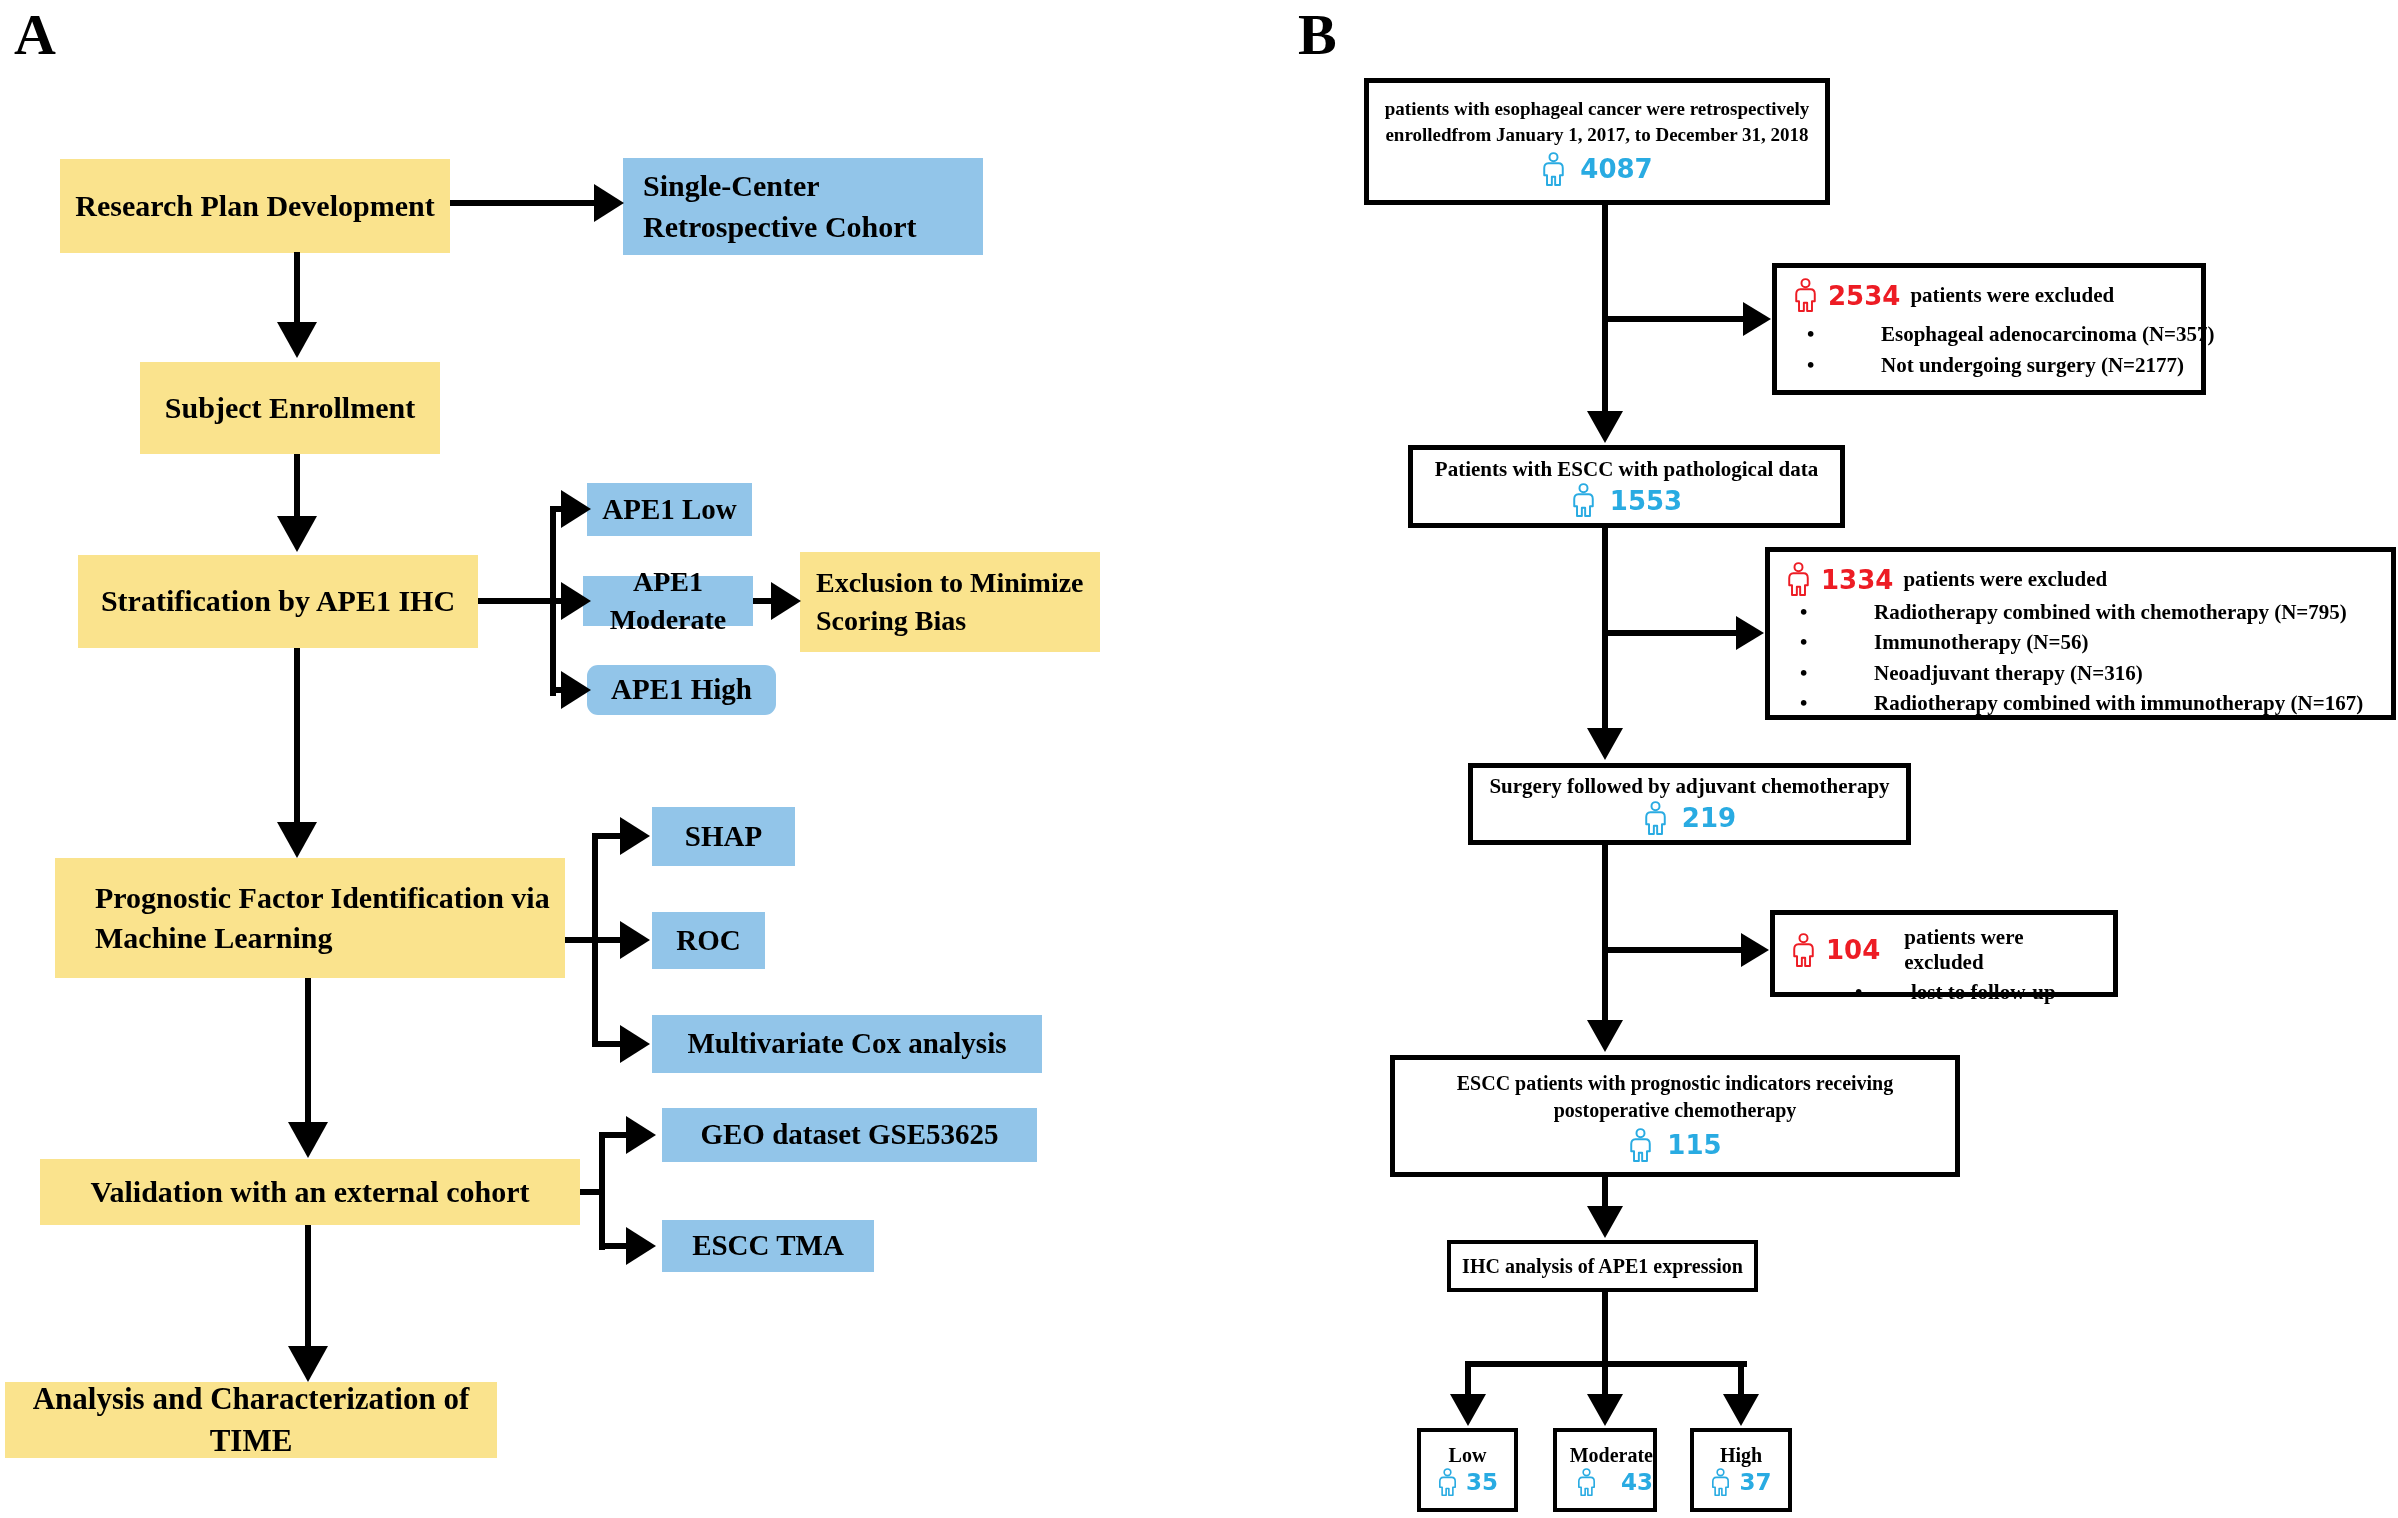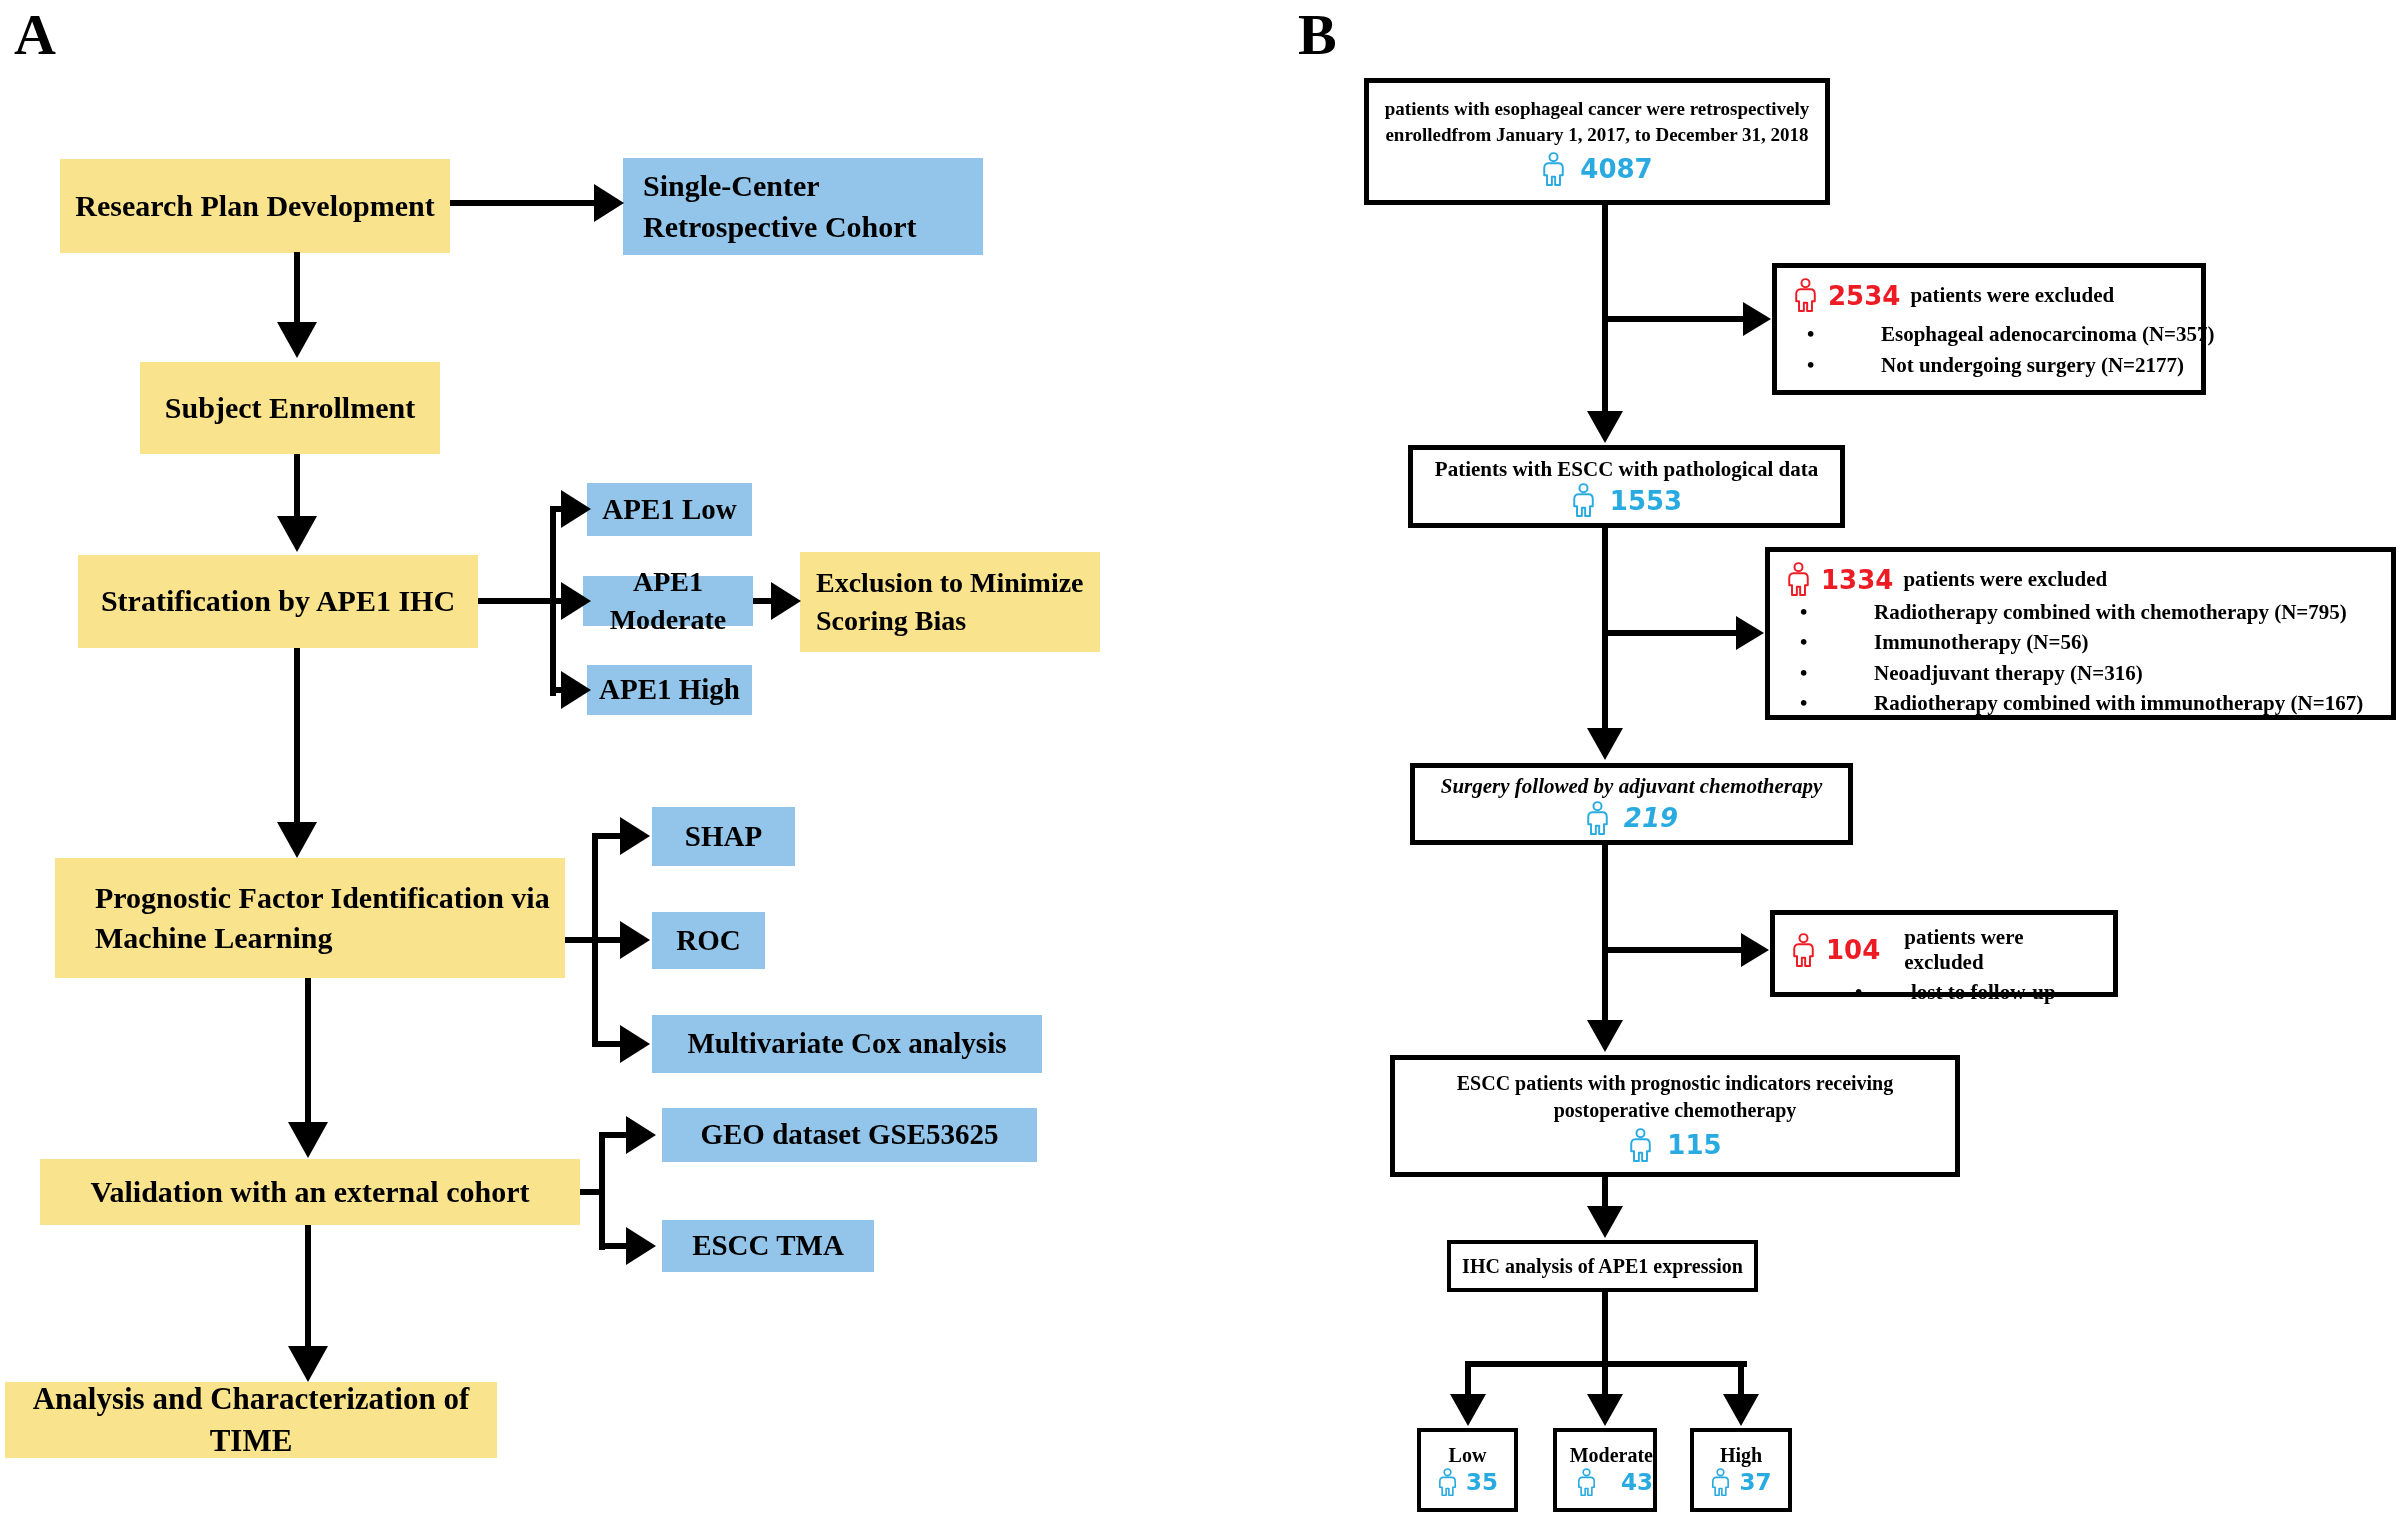--- a/index.html
+++ b/index.html
@@ -46,21 +46,21 @@
 <div class="canvas">
 
   <div class="panel-label" style="left:14px;top:6px;">A</div>
 
   <div class="node yellow" style="left:60px;top:159px;width:390px;height:94px;font-size:30px;">Research Plan Development</div>
   <div class="node blue left-al" style="left:623px;top:158px;width:360px;height:97px;font-size:30px;padding-left:20px;">Single-Center Retrospective Cohort</div>
   <div class="node yellow" style="left:140px;top:362px;width:300px;height:92px;font-size:30px;">Subject Enrollment</div>
   <div class="node yellow" style="left:78px;top:555px;width:400px;height:93px;font-size:30px;">Stratification by APE1 IHC</div>
   <div class="node blue" style="left:587px;top:483px;width:165px;height:53px;font-size:29px;">APE1 Low</div>
   <div class="node blue" style="left:583px;top:576px;width:170px;height:50px;font-size:28px;">APE1 Moderate</div>
-  <div class="node blue" style="left:587px;top:665px;width:165px;height:50px;font-size:29px;">APE1 High</div>
+  <div class="node blue" style="left:587px;top:665px;width:189px;height:50px;font-size:29px;border-radius:11px;">APE1 High</div>
   <div class="node yellow left-al" style="left:800px;top:552px;width:300px;height:100px;font-size:28px;padding-left:16px;">Exclusion to Minimize Scoring Bias</div>
   <div class="node yellow left-al" style="left:55px;top:858px;width:510px;height:120px;font-size:30px;padding-left:40px;">Prognostic Factor Identification via Machine Learning</div>
   <div class="node blue" style="left:652px;top:807px;width:143px;height:59px;font-size:29px;">SHAP</div>
   <div class="node blue" style="left:652px;top:912px;width:113px;height:57px;font-size:29px;">ROC</div>
   <div class="node blue" style="left:652px;top:1015px;width:390px;height:58px;font-size:29px;">Multivariate Cox analysis</div>
   <div class="node yellow" style="left:40px;top:1159px;width:540px;height:66px;font-size:30px;">Validation with an external cohort</div>
   <div class="node blue" style="left:662px;top:1108px;width:375px;height:54px;font-size:29px;">GEO dataset GSE53625</div>
   <div class="node blue" style="left:662px;top:1220px;width:212px;height:52px;font-size:29px;">ESCC TMA</div>
   <div class="node yellow" style="left:5px;top:1382px;width:492px;height:76px;font-size:31px;">Analysis and Characterization of TIME</div>
 
@@ -175,21 +175,21 @@
     <div class="bullet-row">
       <span class="bullet-glyph">•</span>
       <span class="bullet-text">Neoadjuvant therapy (N=316)</span>
     </div>
     <div class="bullet-row">
       <span class="bullet-glyph">•</span>
       <span class="bullet-text">Radiotherapy combined with immunotherapy (N=167)</span>
     </div>
   </div>
 
-  <div class="bbox" style="left:1410px;top:763px;width:443px;height:82px;font-style:italic;">
+  <div class="bbox" style="left:1468px;top:763px;width:443px;height:82px;">
     <div class="btext" style="font-size:21px;">Surgery followed by adjuvant chemotherapy</div>
     <div class="count-row" style="margin-top:0;">
       <span class="person">
           <svg viewBox="0 0 24 34" width="25" height="35" xmlns="http://www.w3.org/2000/svg">
             <circle cx="12" cy="5" r="3.9" fill="none" stroke="currentColor" stroke-width="1.9"></circle>
             <path d="M7 11 L17 11 C19.8 11 21 12.8 21 15.5 L21 22.5 L18.3 22.5 L18.3 32 L13.6 32 L13.6 24 L10.4 24 L10.4 32 L5.7 32 L5.7 22.5 L3 22.5 L3 15.5 C3 12.8 4.2 11 7 11 Z" fill="none" stroke="currentColor" stroke-width="1.9" stroke-linejoin="round"></path>
           </svg>
         </span>
       <span class="count">219</span>
     </div>

